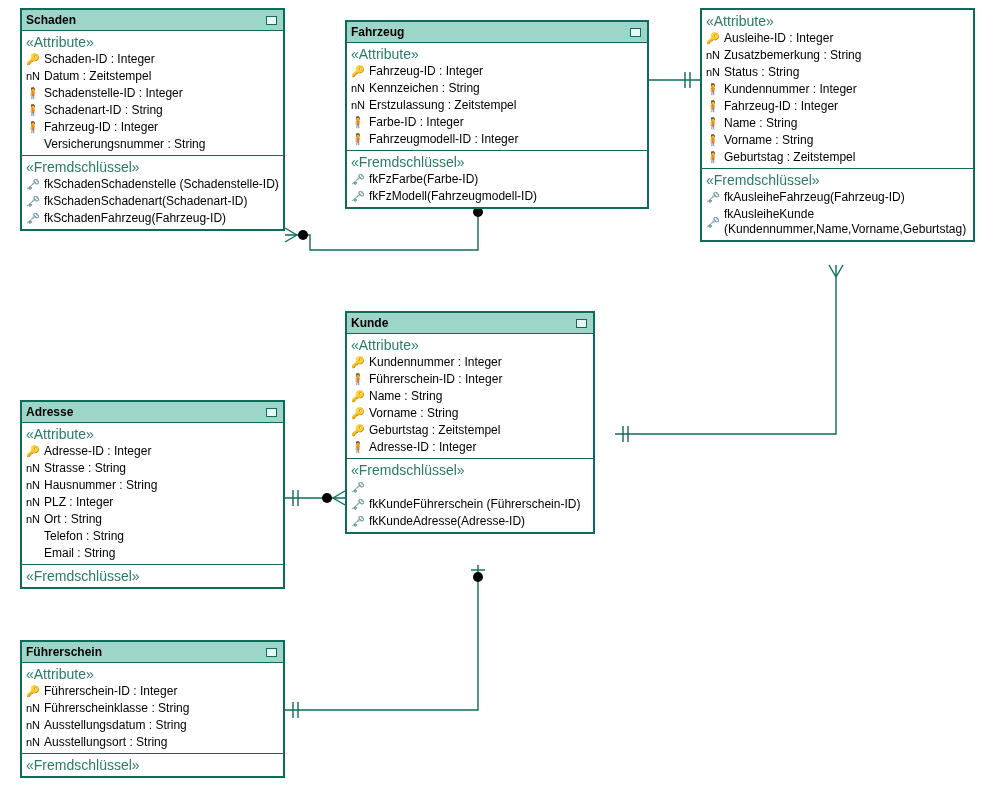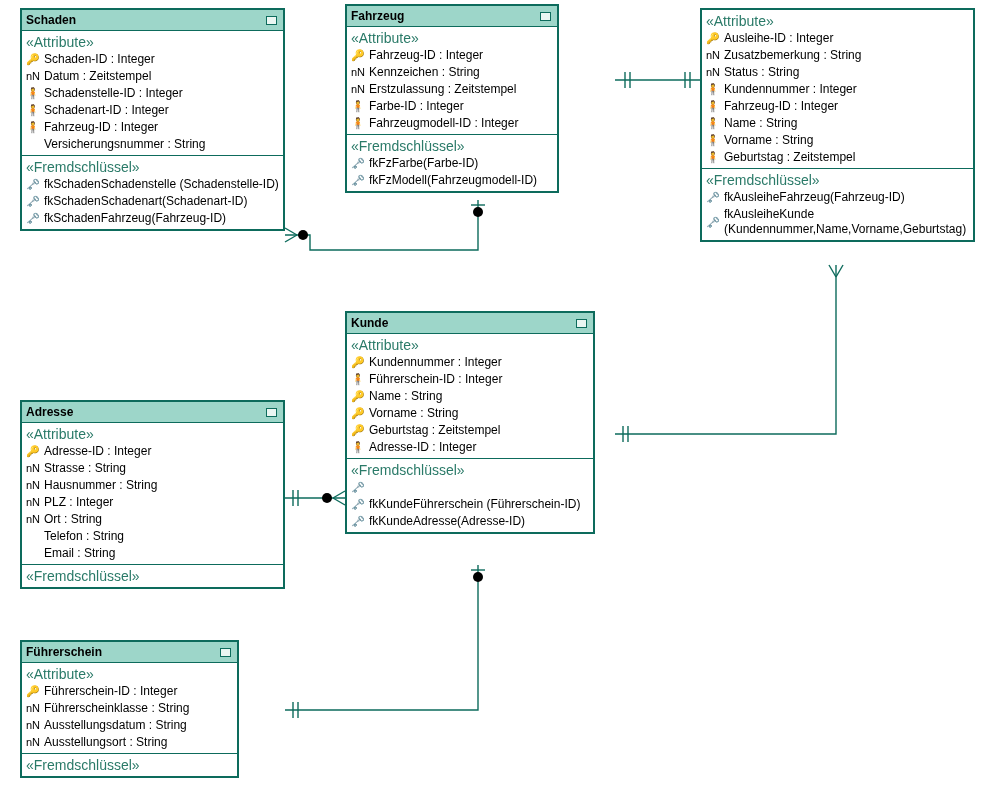--- a/index.html
+++ b/index.html
@@ -80,21 +80,21 @@
       <div class="row">
           <span class="ico">nN</span>
           <span class="txt">Datum : Zeitstempel</span>
         </div>
       <div class="row">
           <span class="ico">🧍</span>
           <span class="txt">Schadenstelle-ID : Integer</span>
         </div>
       <div class="row">
           <span class="ico">🧍</span>
-          <span class="txt">Schadenart-ID : Integer</span>
+          <span class="txt">Schadenart-ID : String</span>
         </div>
       <div class="row">
           <span class="ico">🧍</span>
           <span class="txt">Fahrzeug-ID : Integer</span>
         </div>
       <div class="row">
           <span class="ico"></span>
           <span class="txt">Versicherungsnummer : String</span>
         </div>
     </div>
@@ -108,21 +108,21 @@
           <span class="ico">🗝️</span>
           <span class="txt">fkSchadenSchadenart(Schadenart-ID)</span>
         </div>
       <div class="row">
           <span class="ico">🗝️</span>
           <span class="txt">fkSchadenFahrzeug(Fahrzeug-ID)</span>
         </div>
     </div>
   </div>
 
-  <div class="entity" style="left:345px;top:4px;width:214px">
+  <div class="entity" style="left:345px;top:20px;width:304px">
     <div class="title"><span>Fahrzeug</span><span class="box-icon"></span></div>
     <div class="section">
       <div class="stereo">«Attribute»</div>
       <div class="row">
           <span class="ico">🔑</span>
           <span class="txt">Fahrzeug-ID : Integer</span>
         </div>
       <div class="row">
           <span class="ico">nN</span>
           <span class="txt">Kennzeichen : String</span>
@@ -278,21 +278,21 @@
       <div class="row">
           <span class="ico"></span>
           <span class="txt">Email : String</span>
         </div>
     </div>
     <div class="section">
       <div class="stereo">«Fremdschlüssel»</div>
     </div>
   </div>
 
-  <div class="entity" style="left:20px;top:640px;width:219px">
+  <div class="entity" style="left:20px;top:640px;width:265px">
     <div class="title"><span>Führerschein</span><span class="box-icon"></span></div>
     <div class="section">
       <div class="stereo">«Attribute»</div>
       <div class="row">
           <span class="ico">🔑</span>
           <span class="txt">Führerschein-ID : Integer</span>
         </div>
       <div class="row">
           <span class="ico">nN</span>
           <span class="txt">Führerscheinklasse : String</span>

